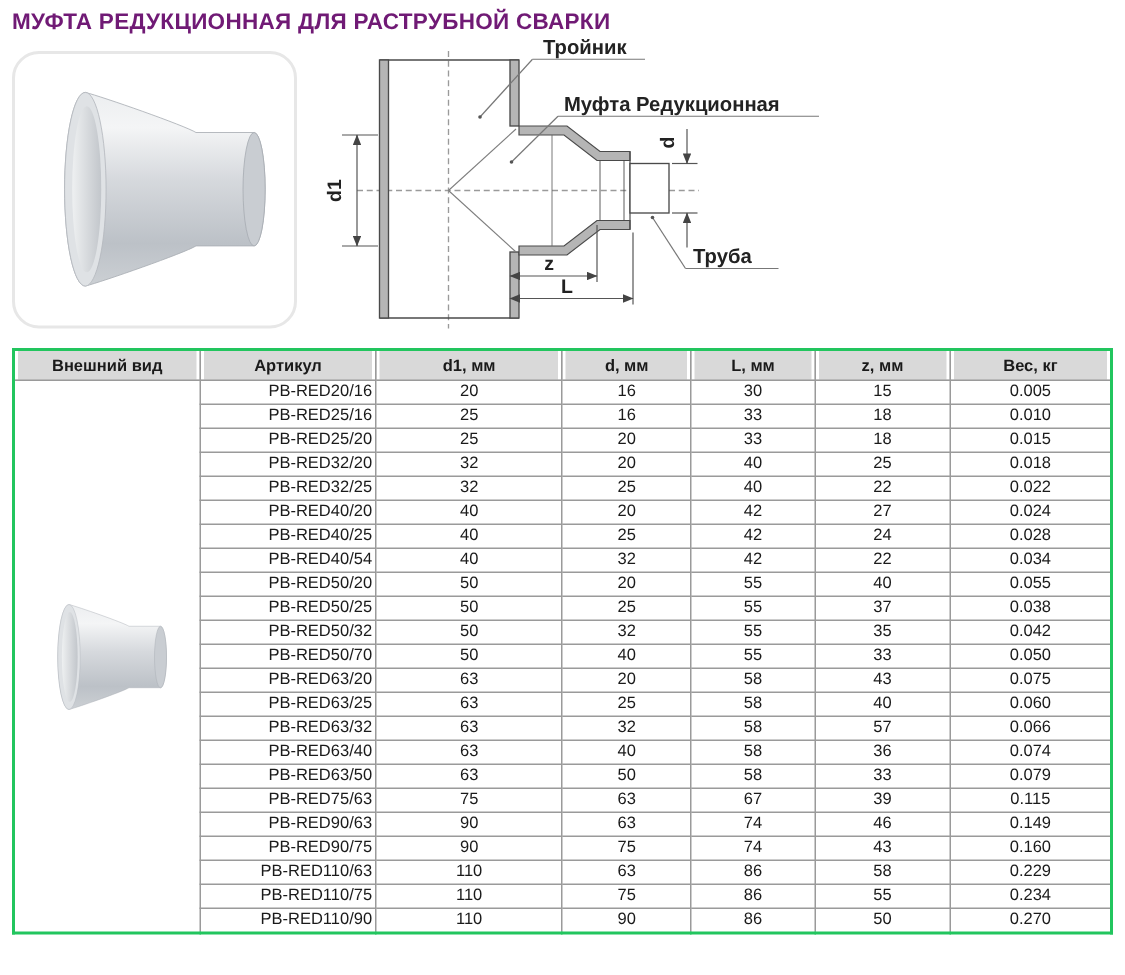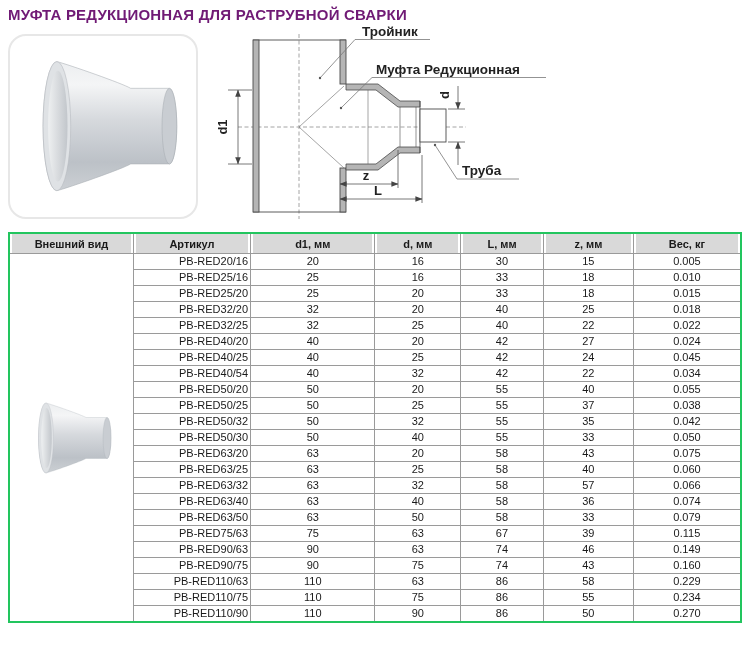--- a/index.html
+++ b/index.html
@@ -233,21 +233,21 @@
           <td class="num">42</td>
           <td class="num">27</td>
           <td class="num">0.024</td>
         </tr>
         <tr>
           <td class="article">PB-RED40/25</td>
           <td class="num">40</td>
           <td class="num">25</td>
           <td class="num">42</td>
           <td class="num">24</td>
-          <td class="num">0.045</td>
+          <td class="num">0.028</td>
         </tr>
         <tr>
           <td class="article">PB-RED40/54</td>
           <td class="num">40</td>
           <td class="num">32</td>
           <td class="num">42</td>
           <td class="num">22</td>
           <td class="num">0.034</td>
         </tr>
         <tr>
@@ -268,21 +268,21 @@
         </tr>
         <tr>
           <td class="article">PB-RED50/32</td>
           <td class="num">50</td>
           <td class="num">32</td>
           <td class="num">55</td>
           <td class="num">35</td>
           <td class="num">0.042</td>
         </tr>
         <tr>
-          <td class="article">PB-RED50/30</td>
+          <td class="article">PB-RED50/70</td>
           <td class="num">50</td>
           <td class="num">40</td>
           <td class="num">55</td>
           <td class="num">33</td>
           <td class="num">0.050</td>
         </tr>
         <tr>
           <td class="article">PB-RED63/20</td>
           <td class="num">63</td>
           <td class="num">20</td>

